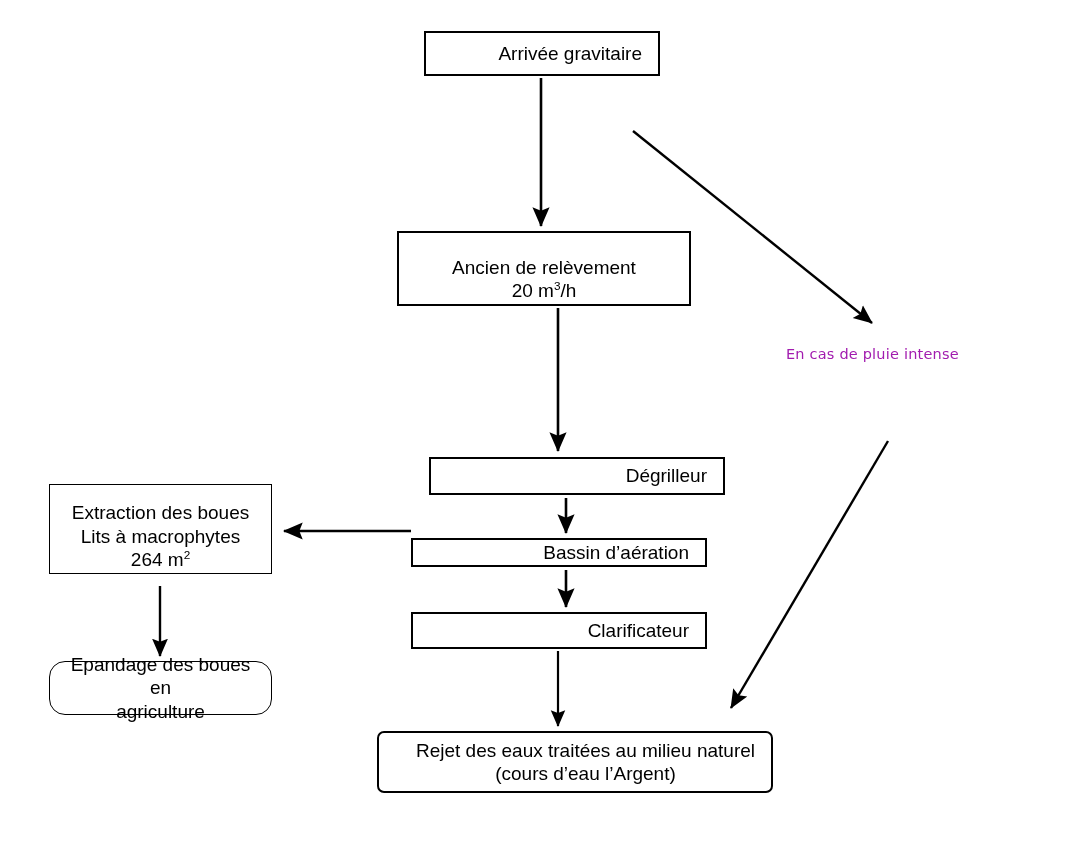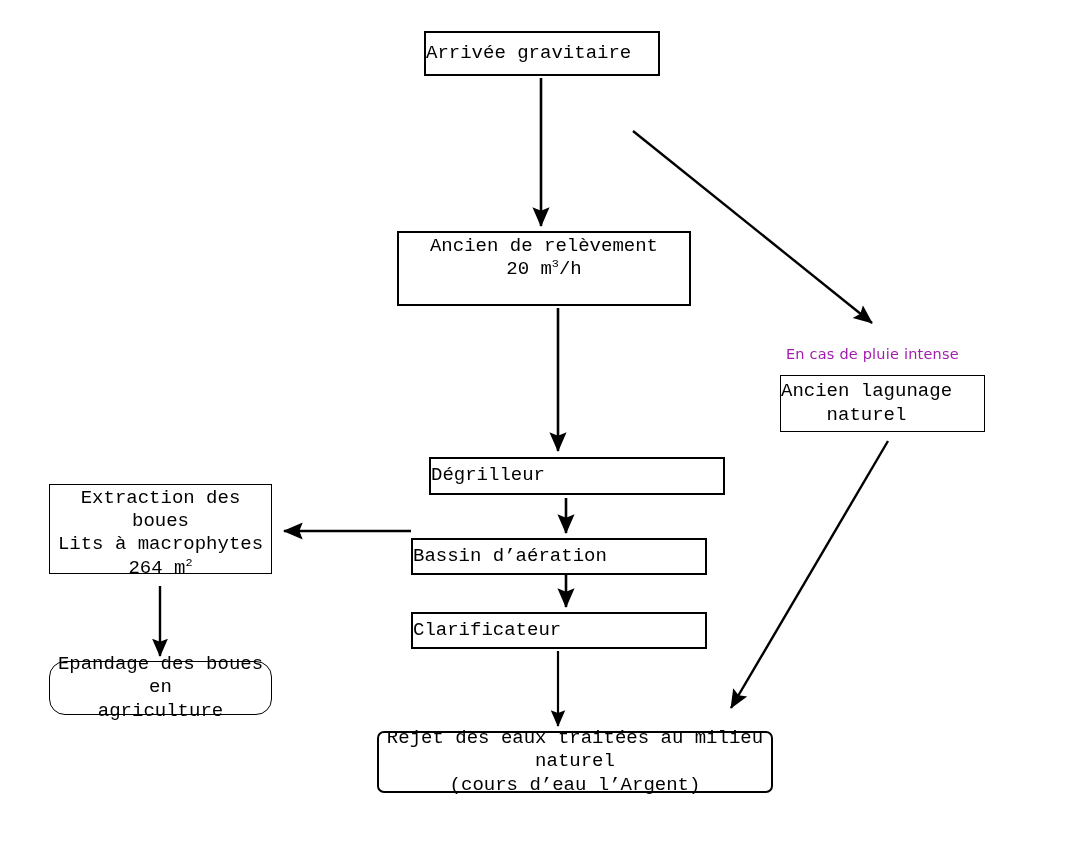--- a/index.html
+++ b/index.html
@@ -18,28 +18,28 @@
     background: #ffffff;
     overflow: hidden;
   }
   .node {
     position: absolute;
     box-sizing: border-box;
     border: 2px solid #000000;
     background: #ffffff;
     display: flex;
     align-items: center;
-    justify-content: flex-start;
+    justify-content: flex-end;
     text-align: center;
-    font-family: Liberation Mono, monospace;
+    font-family: Liberation Sans, sans-serif;
     font-size: 19px;
     line-height: 1.22;
     color: #000000;
     white-space: pre-line;
-    padding: 2px 0;
+    padding: 2px 16px;
   }
   .node.thin {
     border-width: 1.6px;
   }
   .caption {
     position: absolute;
     font-family: "DejaVu Sans", "Liberation Sans", sans-serif;
     font-size: 14.5px;
     color: #a21caf;
     letter-spacing: 0.2px;
@@ -99,21 +99,21 @@
 
   <div class="node" style="left:397px; top:231px; width:294px; height:75px; flex-direction:column;">
     <span>Ancien de relèvement</span>
     <span><span>20 m</span><sup>3</sup><span>/h</span></span>
   </div>
 
   <div class="node" style="left:429px; top:457px; width:296px; height:38px;">
     <span>Dégrilleur</span>
   </div>
 
-  <div class="node" style="left:411px; top:538px; width:296px; height:37px;">
+  <div class="node" style="left:411px; top:538px; width:296px; height:29px;">
     <span>Bassin d’aération</span>
   </div>
 
   <div class="node" style="left:411px; top:612px; width:296px; height:37px;">
     <span>Clarificateur</span>
   </div>
 
   <div class="node" style="left:377px; top:731px; width:396px; height:62px;border-radius:7px;">
     <span>Rejet des eaux traitées au milieu naturel
 (cours d’eau l’Argent)</span>
@@ -123,20 +123,16 @@
     <span>Extraction des boues
 Lits à macrophytes</span>
     <span><span>264 m</span><sup>2</sup></span>
   </div>
 
   <div class="node thin" style="left:49px; top:661px; width:223px; height:54px;border-radius:16px;">
     <span>Epandage des boues en
 agriculture</span>
   </div>
 
-  <div class="node thin" style="left:780px; top:375px; width:205px; height:57px;">
-    <span>Ancien lagunage
-naturel</span>
-  </div>
 
   <div class="caption" style="left:786px; top:346px;">En cas de pluie intense</div>
 
 </div>
 
 </body></html>

